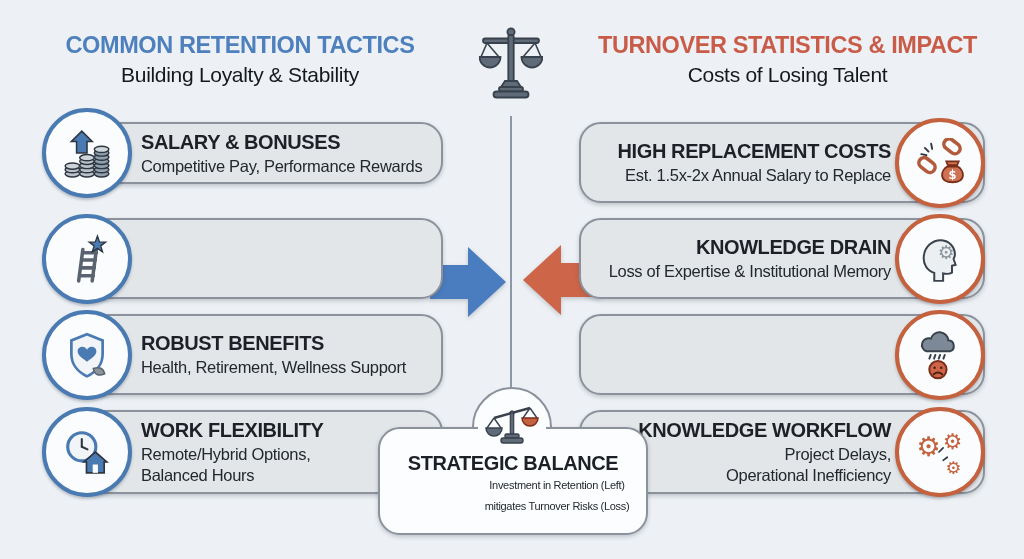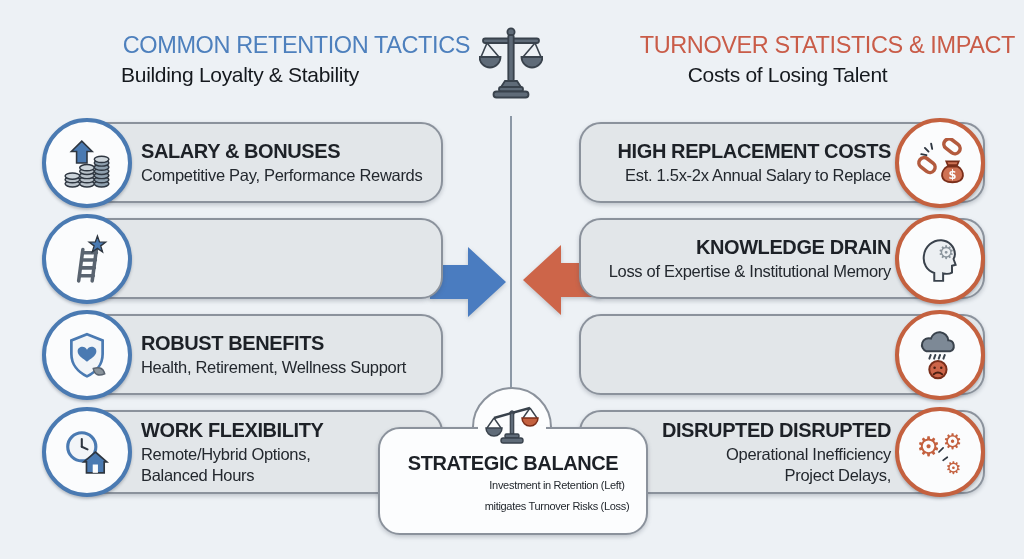--- a/index.html
+++ b/index.html
@@ -1,21 +1,21 @@
 <!DOCTYPE html>
 <html><head>
 <meta charset="utf-8">
 <style>
   html,body{margin:0;padding:0;}
   body{font-family:"Liberation Sans",sans-serif;background:#dfe4e8;}
   .stage{position:relative;width:1024px;height:559px;background:#edf1f5;overflow:hidden;margin:0 auto;}
 
   
   .col-header{position:absolute;top:30px;text-align:center;}
-  .col-header .title{font-size:23.5px;font-weight:normal;letter-spacing:-0.4px;line-height:30px;text-align:right;}
+  .col-header .title{font-size:23.5px;font-weight:bold;letter-spacing:-0.4px;line-height:30px;}
   .col-header .subtitle{font-size:21px;color:#15191e;letter-spacing:-0.3px;line-height:26px;margin-top:2px;}
   .hdr-left{left:10px;width:460px;}
   .hdr-left .title{color:#4e80bd;}
   .hdr-right{left:560px;width:455px;}
   .hdr-right .title{color:#c95c48;}
 
   
   .divider{position:absolute;left:510px;top:116px;width:2px;height:274px;background:#8c98a6;z-index:0;}
 
   
@@ -92,21 +92,21 @@
 
   <div class="divider"></div>
 
   <svg class="arrow" style="left:430px;top:247px;" width="76" height="70" viewBox="0 0 76 70">
     <polygon points="0,18 38,18 38,0 76,35 38,70 38,52 0,52" fill="#4a7cc0"></polygon>
   </svg>
   <svg class="arrow" style="left:523px;top:245px;" width="78" height="70" viewBox="0 0 78 70">
     <polygon points="78,18 38,18 38,0 0,35 38,70 38,52 78,52" fill="#cd6549"></polygon>
   </svg>
 
-  <div class="card left" style="top:122px;height:81px;">
+  <div class="card left" style="top:122px;height:62px;">
     <div class="icon-circle">
       <svg width="50" height="50" viewBox="0 0 48 48">
         <path d="M14 24 V13 H9 L19 3 L29 13 H24 V24 Z" fill="#4a7ab2" stroke="#2e3640" stroke-width="1.5"></path>
         <g fill="#b9c2ca" stroke="#2e3640" stroke-width="1.4">
           <ellipse cx="10" cy="44" rx="7" ry="3"></ellipse>
             <ellipse cx="10" cy="40" rx="7" ry="3"></ellipse>
             <ellipse cx="10" cy="36.5" rx="7" ry="3" fill="#cdd5db"></ellipse>
           <ellipse cx="24" cy="44" rx="7" ry="3"></ellipse>
             <ellipse cx="24" cy="40" rx="7" ry="3"></ellipse>
             <ellipse cx="24" cy="36" rx="7" ry="3"></ellipse>
@@ -249,24 +249,24 @@
         <text x="13" y="28" font-size="26" fill="#c4613f" text-anchor="middle" font-family="DejaVu Sans, sans-serif">⚙</text>
         <text x="36" y="21" font-size="21" fill="#c4613f" text-anchor="middle" font-family="DejaVu Sans, sans-serif">⚙</text>
         <text x="37" y="45" font-size="17" fill="#c4613f" text-anchor="middle" font-family="DejaVu Sans, sans-serif">⚙</text>
         <g stroke="#2e3640" stroke-width="1.6" stroke-linecap="round">
           <line x1="23" y1="24" x2="27" y2="20"></line>
             <line x1="27" y1="32" x2="31" y2="29"></line>
         </g>
       </svg>
     </div>
     <div class="txt">
-      <div class="card-title">DISRUPTED DISRUPTED</div>
-      <div class="card-sub">
+      <div class="card-title">KNOWLEDGE WORKFLOW</div>
+      <div class="card-sub">
+        <div>Project Delays,</div>
         <div>Operational Inefficiency</div>
-        <div>Project Delays,</div>
       </div>
     </div>
   </div>
 
   <div class="arch"></div>
   <div class="balance-box"></div>
   <div class="arch-erase"></div>
   <svg class="small-scale" width="56" height="52" viewBox="0 0 56 52">
     <line x1="10" y1="20" x2="46" y2="10" stroke="#39424c" stroke-width="2.4"></line>
     <circle cx="28" cy="15" r="2.2" fill="#4a5560" stroke="#39424c" stroke-width="1"></circle>

